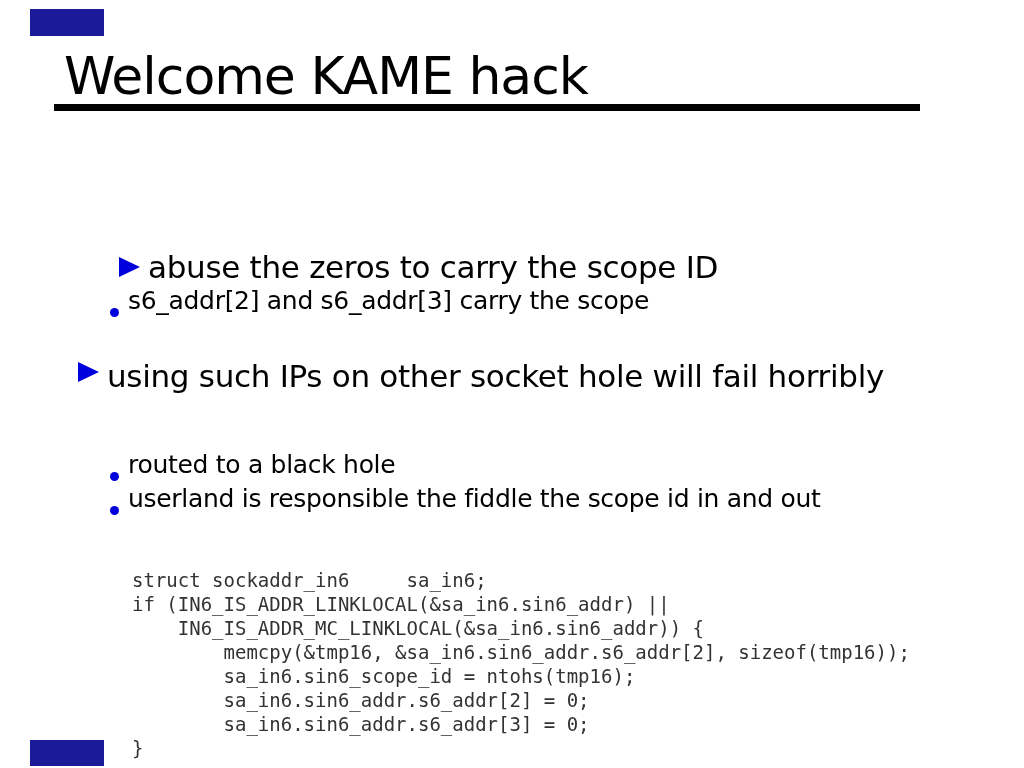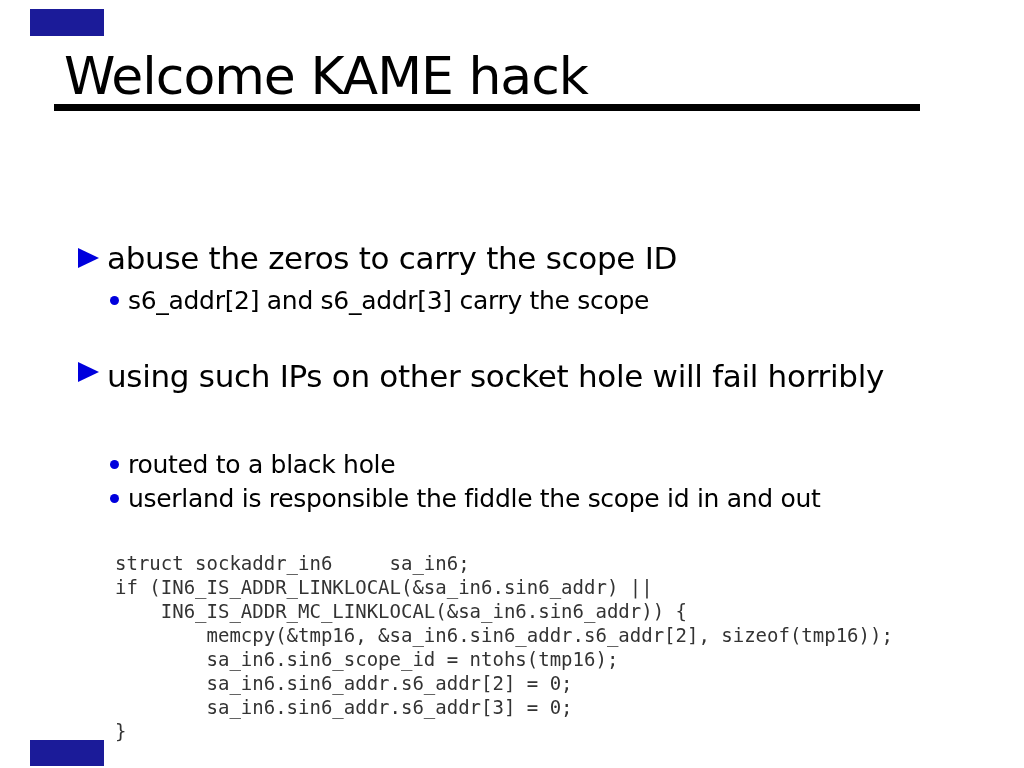--- a/index.html
+++ b/index.html
@@ -73,21 +73,21 @@
   .bullet.wrap2 .btext {
     line-height: 48px;
     max-width: 780px;
   }
 
   
   .subbullet {
     position: absolute;
     left: 110px;
     display: flex;
-    align-items: flex-start;
+    align-items: flex-end;
   }
   .dot {
     flex: none;
     width: 9px;
     height: 9px;
     border-radius: 50%;
     background: var(--bullet-blue, #0000dd);
     margin-top: 11px;
   }
   .stext {
@@ -96,40 +96,40 @@
     line-height: 32px;
     letter-spacing: -0.3px;
     white-space: nowrap;
   }
 
   
   .code {
     position: absolute;
     left: 115px;
     top: 551px;
-    margin: 0;
+    margin: 17px;
     font-family: "DejaVu Sans Mono", "Liberation Mono", monospace;
     font-size: 19px;
     line-height: 24px;
     color: var(--code-gray, #333333);
     white-space: pre;
   }
 </style>
 </head>
 <body>
 
 <div class="slide">
 
   <div class="corner-bar top"></div>
 
   <h1 class="title">Welcome KAME hack</h1>
   <div class="title-rule"></div>
 
 
-  <div class="bullet" style="top: 238px;">
+  <div class="bullet" style="top: 247px; margin-left: 41px;">
     <span class="tri"></span>
     <span class="btext">abuse the zeros to carry the scope ID</span>
   </div>
 
   <div class="subbullet" style="top: 285px;">
     <span class="dot"></span>
     <span class="stext">s6_addr[2] and s6_addr[3] carry the scope</span>
   </div>
 
   <div class="bullet wrap2" style="top: 352px;">

